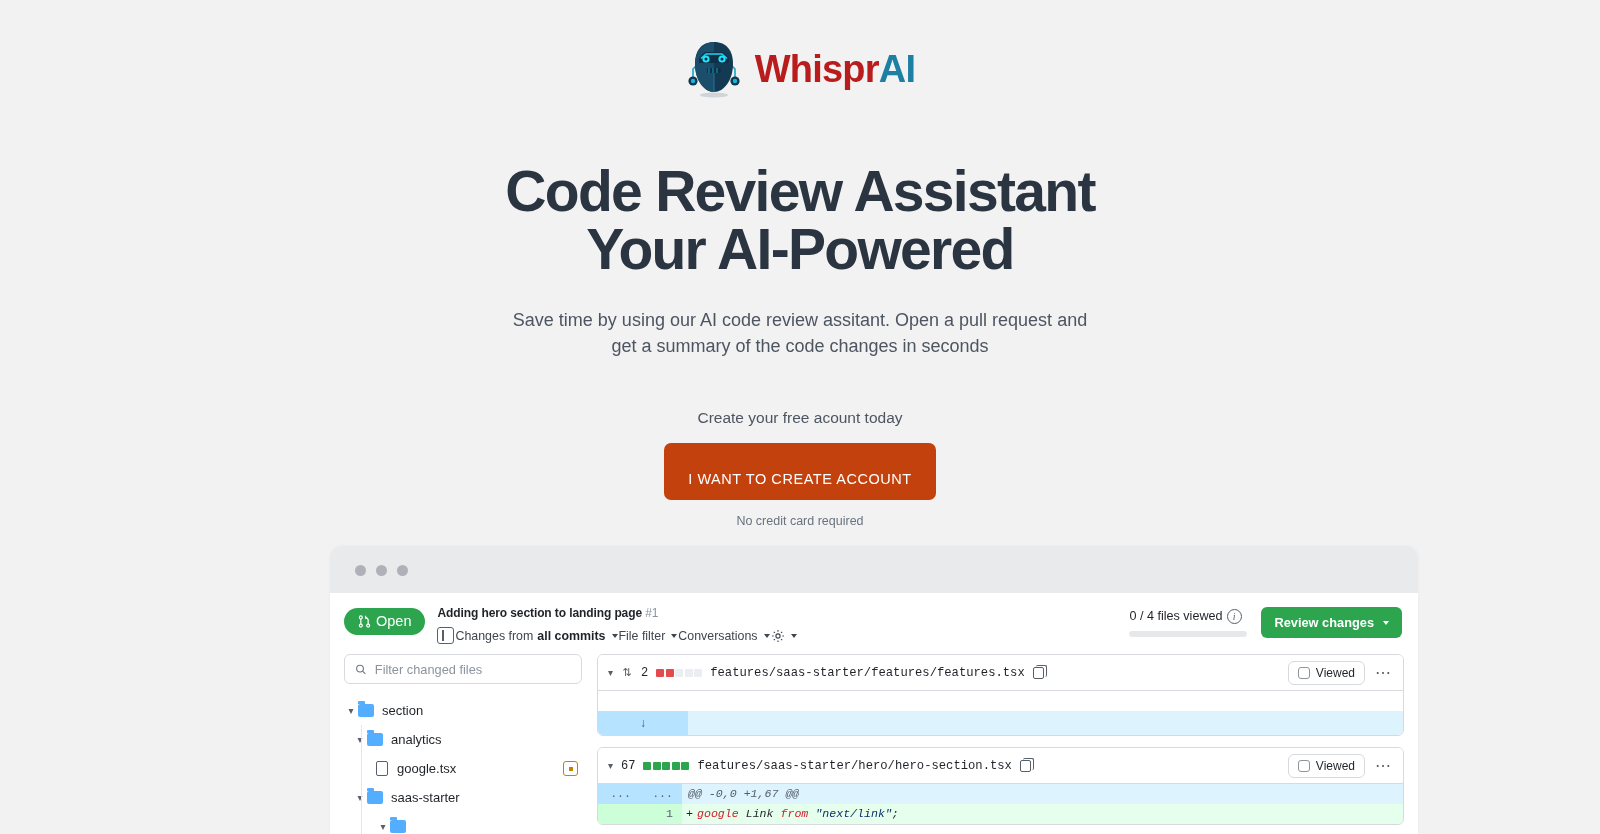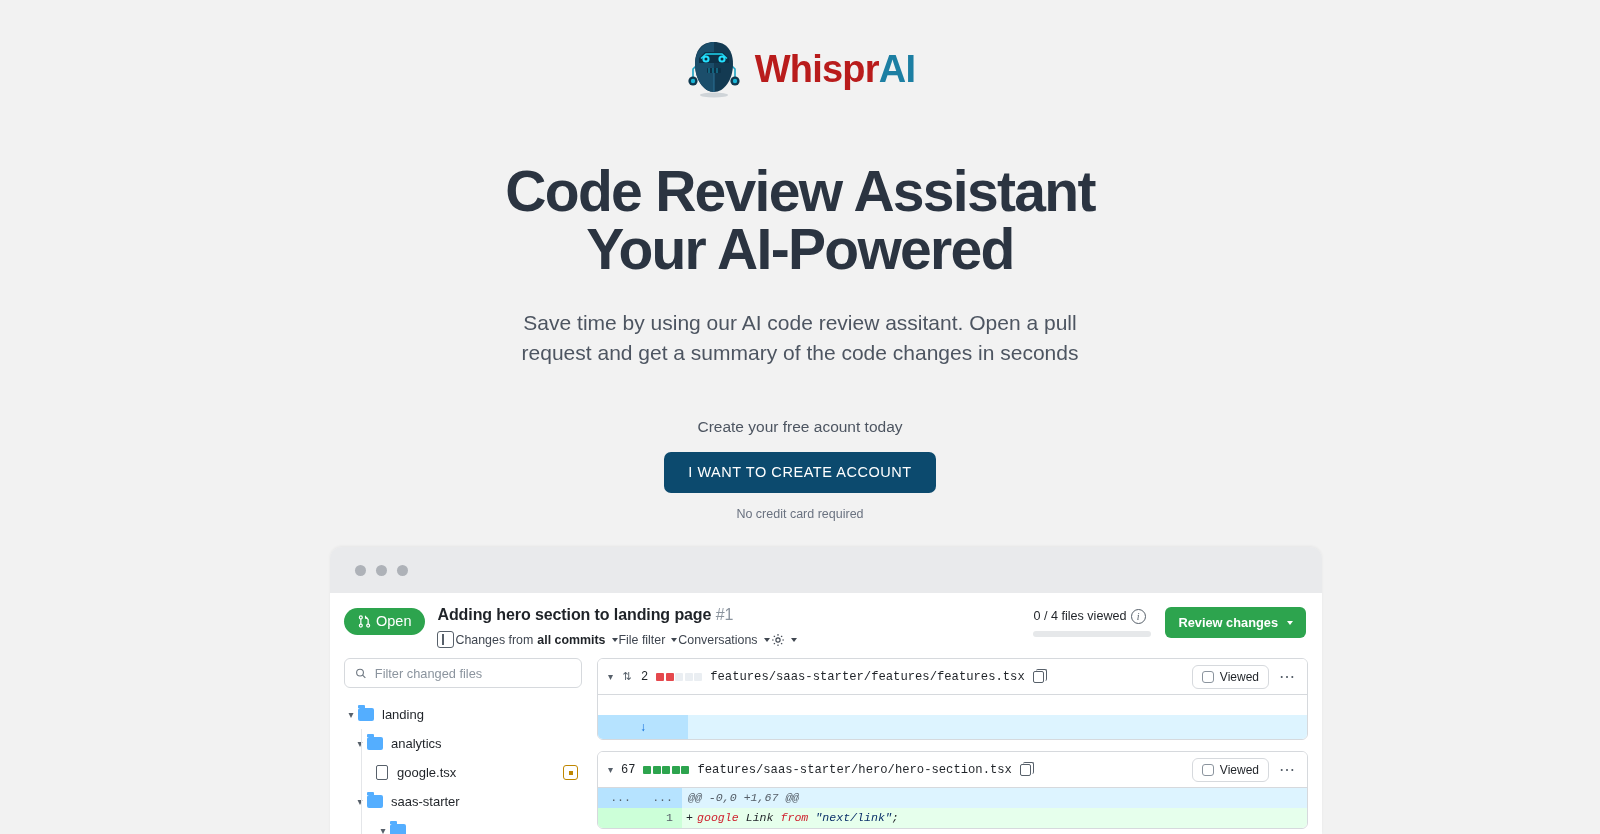--- a/index.html
+++ b/index.html
@@ -52,57 +52,57 @@
     line-height: 1.02;
     font-weight: 700;
     letter-spacing: -1.7px;
     color: #2b3441;
   }
   .hero-title .line { display: block; }
 
   .hero-sub {
     margin: 30px auto 0;
     width: 580px;
-    font-size: 21px;
+    font-size: 18px;
     line-height: 1.42;
     color: #4d5561;
     font-weight: 400;
   }
 
   .cta-wrap { margin-top: 50px; text-align: center; }
   .cta-lead {
     font-size: 15.5px;
     color: #4d5561;
     margin-bottom: 16px;
   }
   .cta-button {
     display: inline-block;
-    background: #0c4a6e;
+    background: #c2410c;
     color: #ffffff;
     border: none;
     border-radius: 7px;
-    padding: 12px 24px 13px;
+    padding: 28px 24px 13px;
     font-family: "Liberation Sans", sans-serif;
     font-size: 14.5px;
     letter-spacing: 0.55px;
     font-weight: 400;
     cursor: pointer;
   }
   .cta-note {
     margin-top: 14px;
     font-size: 12.5px;
     color: #6a7280;
   }
 
   
   .mockup {
     position: absolute;
     left: 330px;
     top: 547px;
-    width: 992px;
+    width: 1088px;
     border-radius: 12px 12px 0 0;
     overflow: hidden;
     box-shadow: 0 -1px 3px rgba(0,0,0,0.05);
   }
 
   .mockup-chrome {
     height: 46px;
     background: #e9eaec;
     display: flex;
     align-items: center;
@@ -141,21 +141,21 @@
     padding: 6px 14px;
     font-size: 14.5px;
     font-weight: 500;
     line-height: 1;
     margin-top: 3px;
     white-space: nowrap;
   }
 
   .pr-meta { padding-top: 1px; }
   .pr-title-row {
-    font-size: 16px;
+    font-size: 12px;
     font-weight: 700;
     color: #1f2328;
     letter-spacing: -0.1px;
     white-space: nowrap;
   }
   .pr-number { color: #8b949e; font-weight: 400; }
 
   .pr-toolbar {
     display: flex;
     align-items: center;
@@ -588,21 +588,21 @@
               <circle cx="6.8" cy="6.8" r="4.6" fill="none" stroke="#6e7781" stroke-width="1.5"></circle>
               <path d="M10.3 10.3 L14 14" stroke="#6e7781" stroke-width="1.6"></path>
             </svg>
             <input type="text" placeholder="Filter changed files" style="">
           </div>
 
           <div class="tree-rows">
             <div class="tree-row">
               <span class="tree-chevron">▾</span>
               <span class="folder-ico"></span>
-              <span>landing</span>
+              <span>section</span>
             </div>
 
             <div class="tree-row indent-1">
               <span class="guide"></span>
               <span class="tree-chevron">▾</span>
               <span class="folder-ico"></span>
               <span>analytics</span>
             </div>
 
             <div class="tree-row indent-2">

